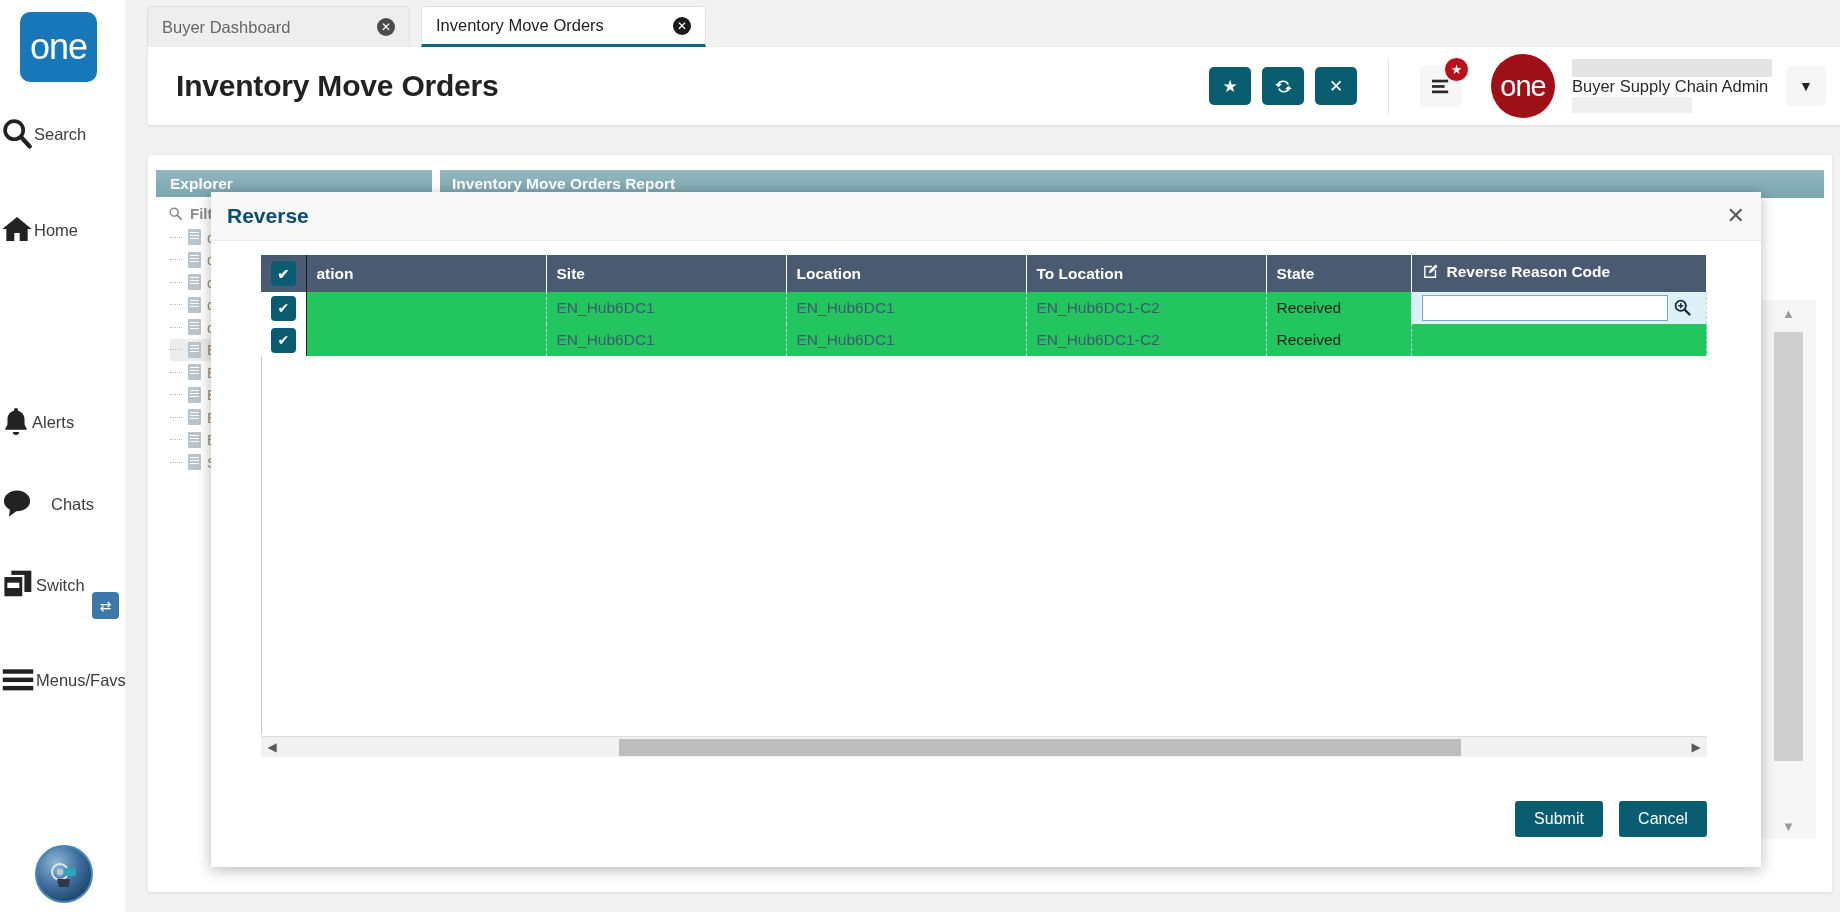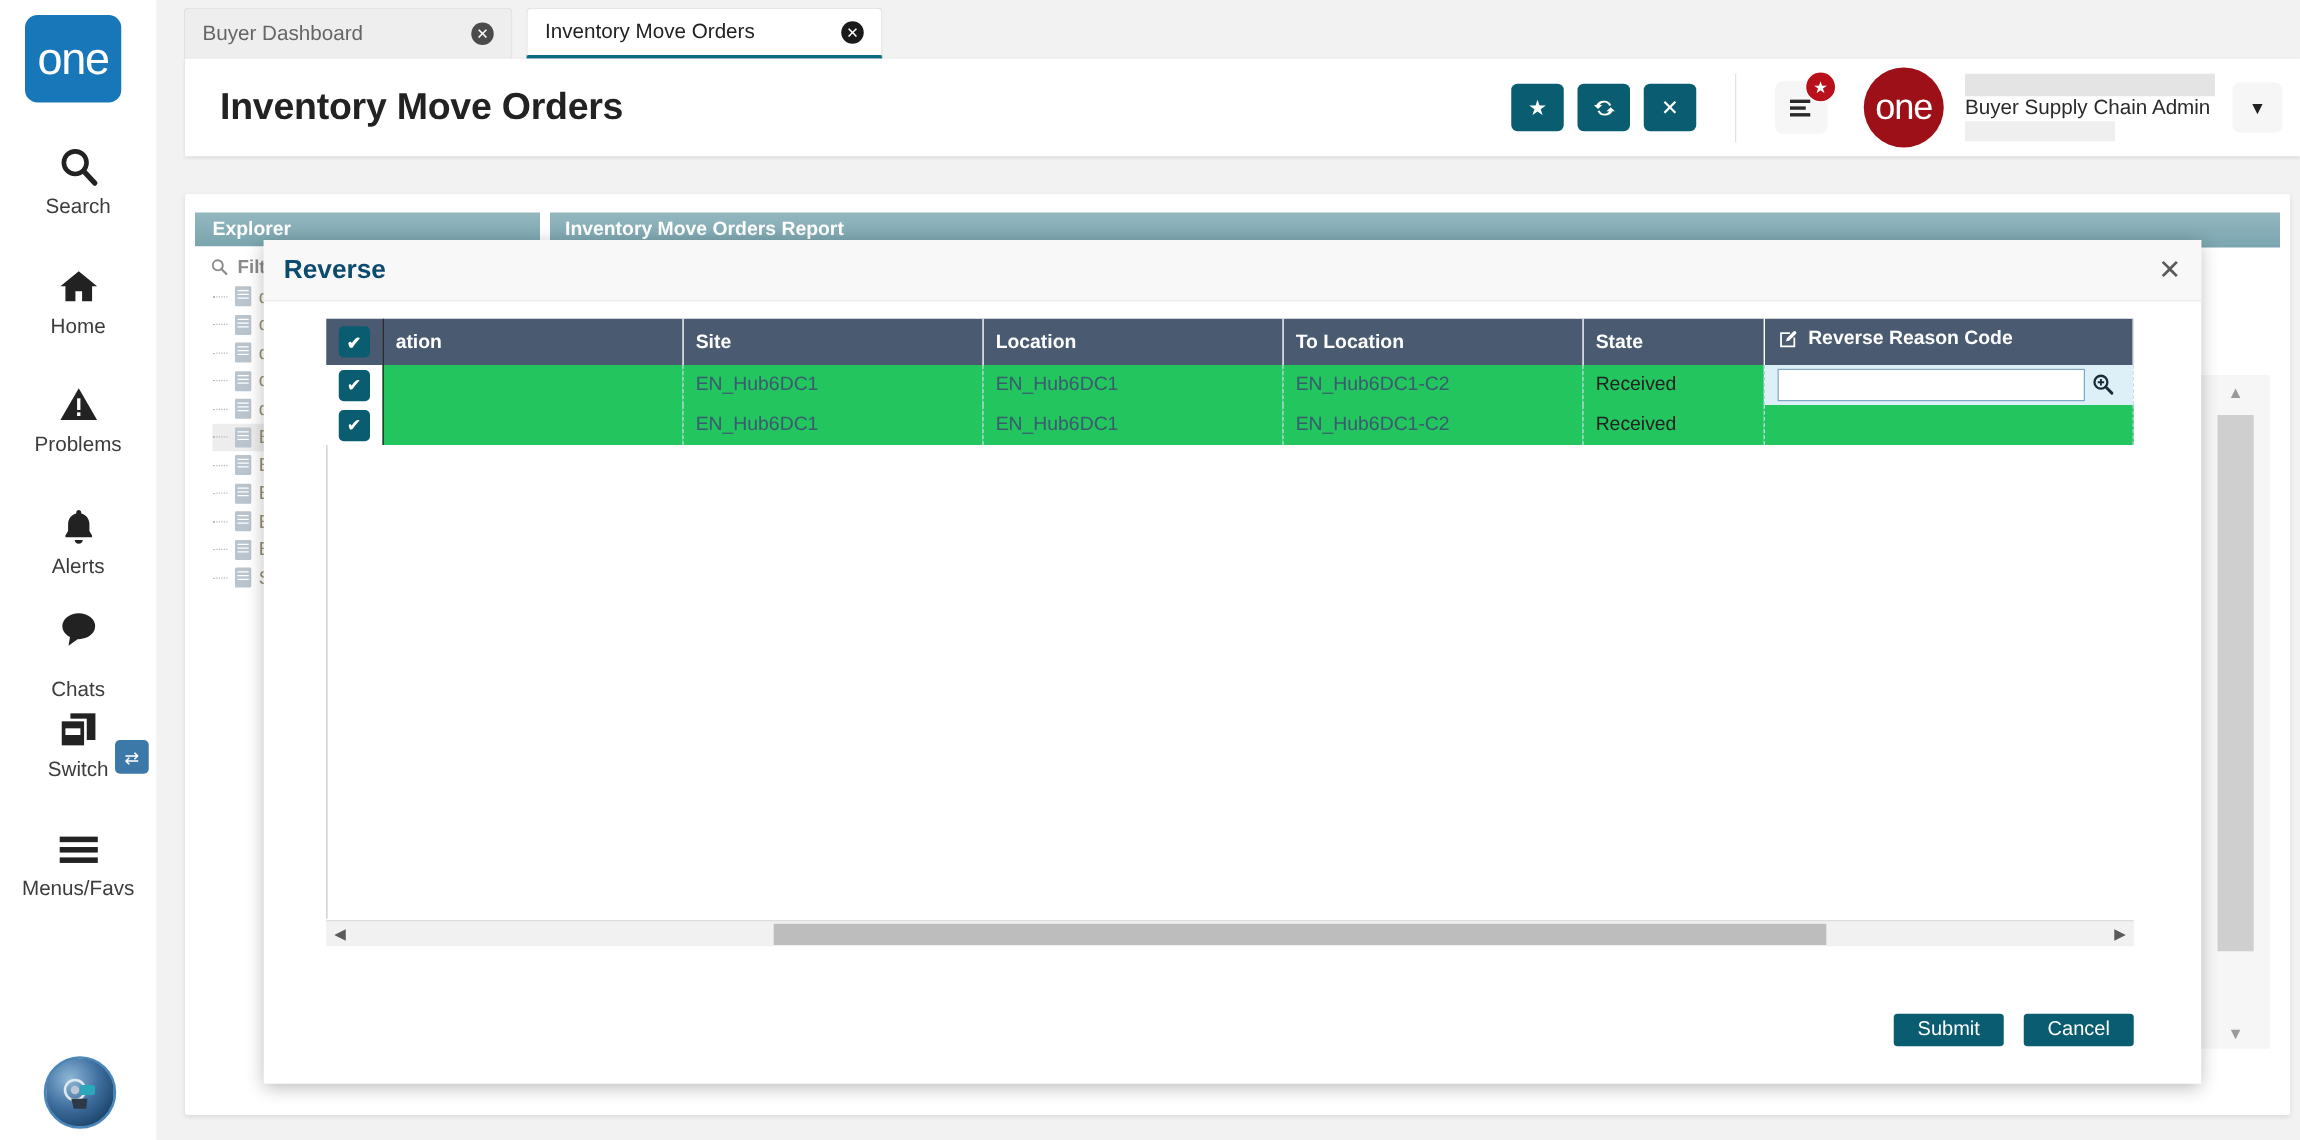--- a/index.html
+++ b/index.html
@@ -18,21 +18,21 @@
   }
   .rail-logo {
     position:absolute; left:20px; top:12px;
     width:77px; height:70px; border-radius:10px;
     background:#1877b8; color:#fff;
     display:flex; align-items:center; justify-content:center;
     font-size:36px; letter-spacing:-1px; font-weight:400;
   }
   .rail-item {
     position:absolute; left:0; width:125px;
-    display:flex; flex-direction:column; align-items:center;
+    display:flex; flex-direction:row; align-items:center;
     color:#333; cursor:pointer;
   }
   .rail-item .glyph { height:42px; display:flex; align-items:center; justify-content:center; }
   .rail-item .lbl { font-size:16.5px; color:#3c3c3c; margin-top:2px; }
   .rail-avatar {
     position:absolute; left:35px; top:845px; width:58px; height:58px;
     border-radius:50%;
     background:radial-gradient(circle at 35% 30%, #8fb8d8 0%, #3f6f9f 45%, #204a72 75%, #16324f 100%);
     border:2px solid #4a86b8;
     display:flex;align-items:center;justify-content:center;
@@ -201,21 +201,21 @@
     position:absolute; left:0; right:0; bottom:0; height:21px;
     background:#f1f1f1; border-top:1px solid #ddd; display:flex; align-items:center;
   }
   .hscroll .harrow { width:22px; text-align:center; color:#5a5a5a; font-size:12px; cursor:pointer; }
   .hscroll .htrack { flex:1; height:21px; position:relative; }
   .hscroll .hthumb { position:absolute; left:24%; width:60%; top:2px; bottom:2px; background:#bdbdbd; }
   .modal-footer {
     position:absolute; right:54px; bottom:30px; display:flex; gap:16px;
   }
   .mbtn {
-    min-width:88px; height:26px; background:#0a5c70; color:#fff; border:none; border-radius:3px;
+    min-width:88px; height:36px; background:#0a5c70; color:#fff; border:none; border-radius:3px;
     font-size:16px; cursor:pointer; font-family:"Liberation Sans", sans-serif;
   }
 </style>
 </head>
 <body>
 
 <div id="app">
 
   <div class="rail">
     <div class="rail-logo">
@@ -234,30 +234,20 @@
 
     <div class="rail-item" style="top:208px;">
       <span class="glyph">
         <svg width="34" height="32" viewBox="0 0 24 24">
             <path d="M12 3 L23 12 L20 12 L20 21 L14 21 L14 15 L10 15 L10 21 L4 21 L4 12 L1 12 Z" fill="#222"></path>
           </svg>
       </span>
       <span class="lbl">Home</span>
     </div>
 
-    <div class="rail-item" style="top:303px;">
-      <span class="glyph">
-        <svg width="34" height="32" viewBox="0 0 24 24">
-            <path d="M12 2 L23 21 L1 21 Z" fill="#222"></path>
-            <rect x="11" y="8" width="2" height="7" fill="#fff"></rect>
-            <rect x="11" y="16.4" width="2" height="2.2" fill="#fff"></rect>
-          </svg>
-      </span>
-      <span class="lbl">Problems</span>
-    </div>
 
     <div class="rail-item" style="top:400px;">
       <span class="glyph">
         <svg width="32" height="32" viewBox="0 0 24 24">
             <path d="M12 2.3c-.8 0-1.5.6-1.5 1.4v.6C7.6 5 5.6 7.6 5.6 10.7v4.1L4 17.6v1h16v-1l-1.6-2.8v-4.1c0-3.1-2-5.7-4.9-6.4v-.6c0-.8-.7-1.4-1.5-1.4z" fill="#222"></path>
             <path d="M9.6 20.2c0 1.3 1.1 2.3 2.4 2.3s2.4-1 2.4-2.3z" fill="#222"></path>
           </svg>
       </span>
       <span class="lbl">Alerts</span>
     </div>

